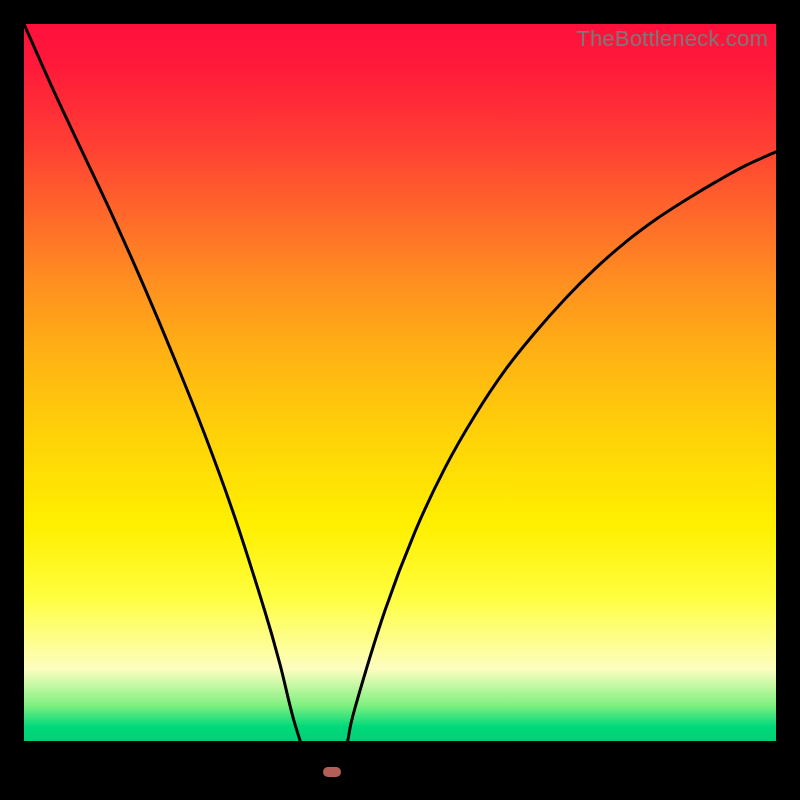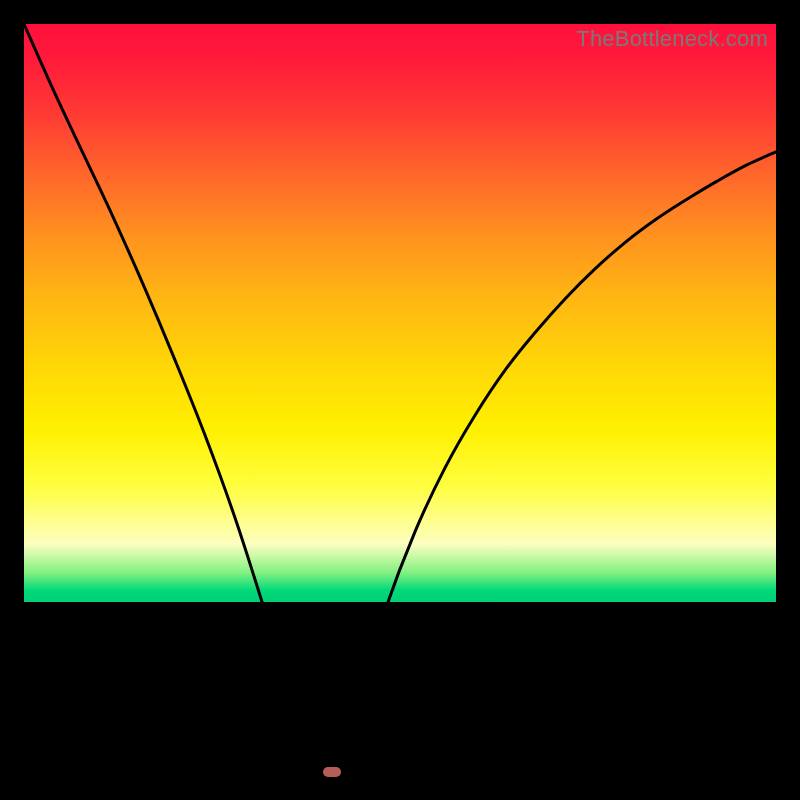--- a/index.html
+++ b/index.html
@@ -15,21 +15,21 @@
     position: relative;
     width: 800px;
     height: 800px;
     background: #000;
   }
   .plot-area {
     position: absolute;
     left: 24px;
     top: 24px;
     width: 752px;
-    height: 578px;
+    height: 717px;
     background: linear-gradient(to bottom,
       #ff103c 0%,
       #ff1a3a 6%,
       #ff3c34 16%,
       #ff6a2a 27%,
       #ff8f20 36%,
       #ffb214 46%,
       #ffd408 58%,
       #fff000 70%,
       #fffe40 80%,

